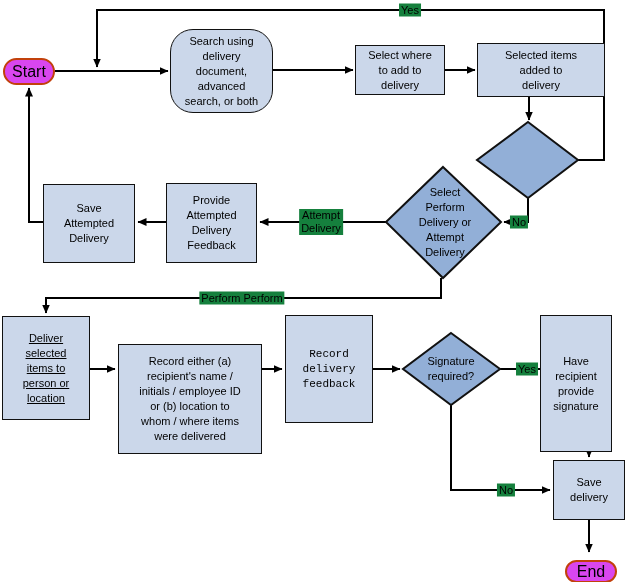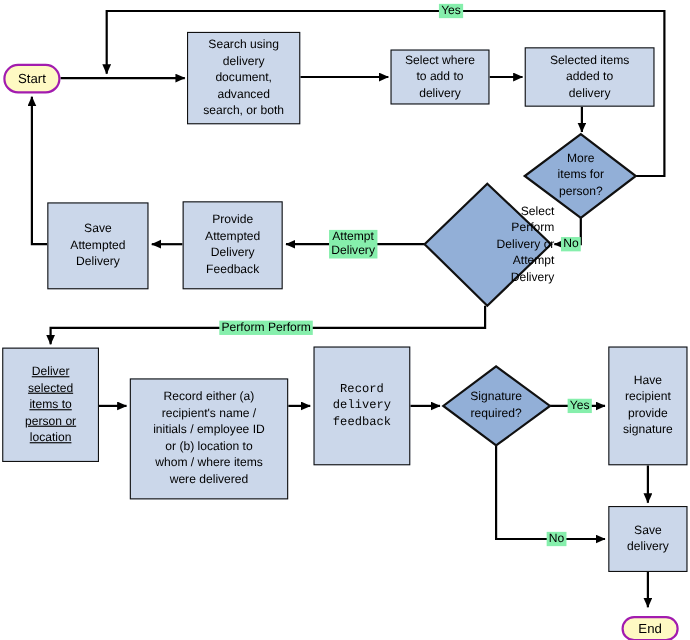--- a/index.html
+++ b/index.html
@@ -17,35 +17,35 @@
     text-align:center; color:#000;
     font-size:11px; line-height:15px;
     white-space:pre-line;
     box-sizing:border-box;
   }
   .process {
     background:#cbd7ea;
     border:1.5px solid #111111;
   }
   .terminal {
-    background:#fef9c3;
-    border:2px solid #a21caf;
+    background:#d946ef;
+    border:2px solid #c2410c;
     border-radius:14px;
-    font-size:12px;
+    font-size:16px;
   }
   .diamond-label {
     position:absolute; z-index:1;
     text-align:center; color:#000;
     font-size:11px; line-height:15px;
     white-space:pre-line;
   }
   .edge-label {
     position:absolute; z-index:2;
     transform:translate(-50%,-50%);
-    background:#86efac;
+    background:#15803d;
     padding:0 2px;
     text-align:center; color:#000;
     font-size:11px; line-height:13px;
     white-space:pre-line;
   }
 </style>
 </head>
 <body>
 
 <div id="canvas">
@@ -76,29 +76,29 @@
     <polyline points="589,520 589,552" fill="none" stroke="#000" stroke-width="2" marker-end="url(#arrow)"></polyline>
 
     <polygon points="528,122 578,160 528,198 477,160" fill="#92afd7" stroke="#111" stroke-width="2"></polygon>
     <polygon points="443,167 501,222 443,278 386,222" fill="#92afd7" stroke="#111" stroke-width="2"></polygon>
     <polygon points="451,333 500,369 451,405 403,369" fill="#92afd7" stroke="#111" stroke-width="2"></polygon>
   </svg>
 
   <div class="node terminal" style="left:3px; top:58px; width:52px; height:27px;">Start</div>
   <div class="node terminal" style="left:565px; top:560px; width:52px; height:23px;">End</div>
 
-  <div class="node process" style="left:170px; top:29px; width:103px; height:84px;">Search using
+  <div class="node process" style="left:170px; top:29px; width:103px; height:84px;border-radius:23px;">Search using
 delivery
 document,
 advanced
 search, or both</div>
   <div class="node process" style="left:355px; top:45px; width:90px; height:50px;">Select where
 to add to
 delivery</div>
-  <div class="node process" style="left:477px; top:43px; width:118px; height:54px;">Selected items
+  <div class="node process" style="left:477px; top:43px; width:128px; height:54px;">Selected items
 added to
 delivery</div>
   <div class="node process" style="left:166px; top:183px; width:91px; height:80px;">Provide
 Attempted
 Delivery
 Feedback</div>
   <div class="node process" style="left:43px; top:184px; width:92px; height:79px;">Save
 Attempted
 Delivery</div>
   <div class="node process" style="left:2px; top:316px; width:88px; height:104px;text-decoration:underline;">Deliver
@@ -108,31 +108,28 @@
 location</div>
   <div class="node process" style="left:118px; top:315px; width:144px; height:110px;margin-top:29px;">Record either (a)
 recipient's name /
 initials / employee ID
 or (b) location to
 whom / where items
 were delivered</div>
   <div class="node process" style="left:285px; top:315px; width:88px; height:108px;font-family:Liberation Mono, monospace;">Record
 delivery
 feedback</div>
-  <div class="node process" style="left:553px; top:315px; width:72px; height:108px;">Have
+  <div class="node process" style="left:540px; top:315px; width:72px; height:137px;">Have
 recipient
 provide
 signature</div>
   <div class="node process" style="left:553px; top:460px; width:72px; height:60px;">Save
 delivery</div>
 
-  <div class="diamond-label" style="left:488px; top:137px; width:80px;">More
-items for
-person?</div>
-  <div class="diamond-label" style="left:414px; top:185px; width:90px;text-align:right;">Select
+  <div class="diamond-label" style="left:400px; top:185px; width:90px;">Select
 Perform
 Delivery or
 Attempt
 Delivery</div>
   <div class="diamond-label" style="left:409px; top:354px; width:84px;">Signature
 required?</div>
 
   <div class="edge-label" style="left:410px; top:10px;">Yes</div>
   <div class="edge-label" style="left:519px; top:222px;">No</div>
   <div class="edge-label" style="left:321px; top:222px;">Attempt

